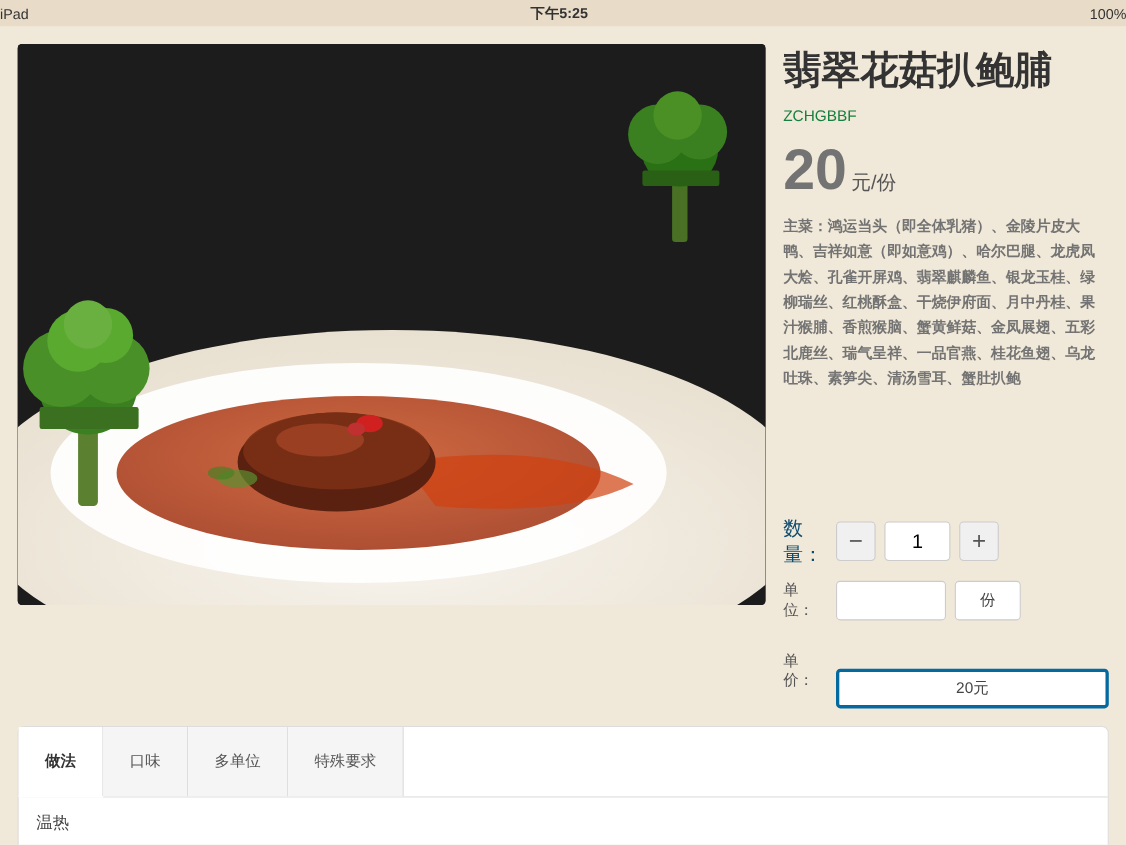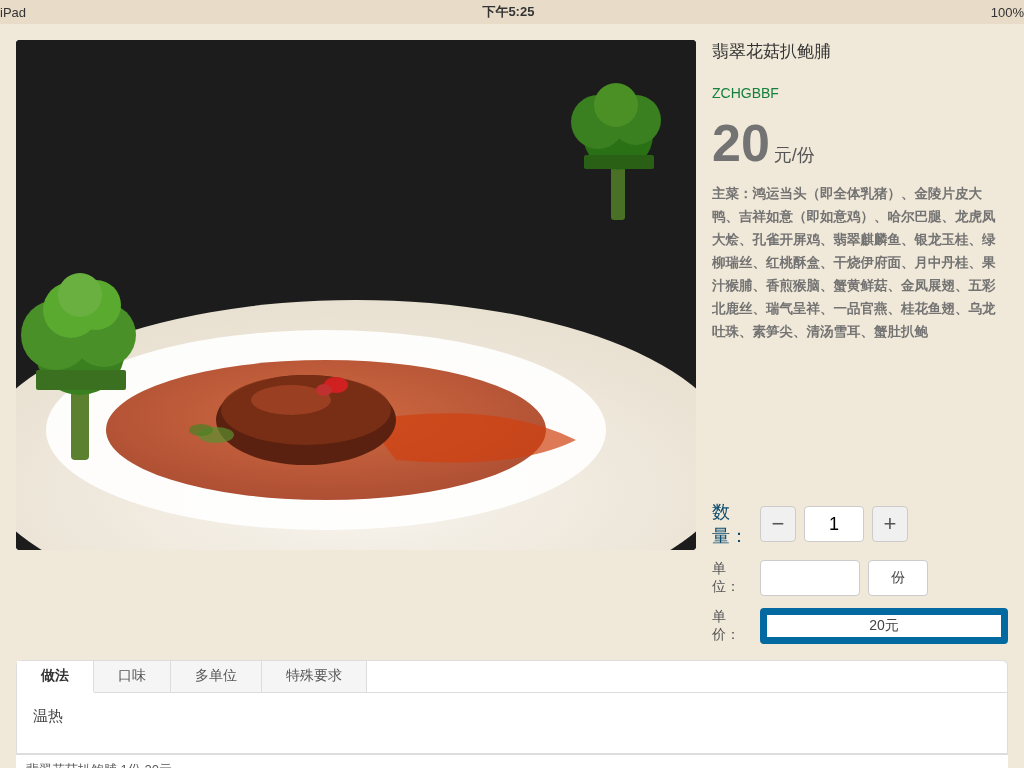--- a/index.html
+++ b/index.html
@@ -48,24 +48,24 @@
 
     
     .right-panel {
       flex: 1;
       display: flex;
       flex-direction: column;
       gap: 8px;
     }
 
     .dish-title {
-      font-size: 17px;
-      font-weight: normal;
+      font-size: 35px;
+      font-weight: bold;
       color: #333;
-      margin-bottom: 14px;
+      margin-bottom: 2px;
     }
     .dish-code {
       font-size: 14px;
       color: #15803d;
       margin-bottom: 8px;
     }
     .price-row {
       display: flex;
       align-items: baseline;
       gap: 4px;
@@ -168,43 +168,44 @@
       margin-top: 4px;
     }
     .sp-label {
       font-size: 14px;
       color: #555;
       width: 40px;
     }
     .sp-val {
       flex: 1;
       height: 36px;
-      border: 7px solid #0369a1;
+      border: 3px solid #0369a1;
       border-radius: 4px;
       background: white;
       font-size: 14px;
       display: flex;
       align-items: center;
       justify-content: center;
       color: #444;
+      margin-top: 32px;
     }
 
     
     .tabs-section {
       background: white;
       border-radius: 6px 6px 0 0;
       margin: 0 16px;
       border: 1px solid #ddd;
     }
     .tabs-header {
       display: flex;
       border-bottom: 1px solid #ddd;
     }
     .tab-item {
-      padding: 6px 24px;
+      padding: 22px 24px;
       font-size: 14px;
       cursor: pointer;
       border-right: 1px solid #ddd;
       color: #555;
       background: #f5f5f5;
     }
     .tab-item.active {
       background: white;
       color: #333;
       font-weight: bold;

